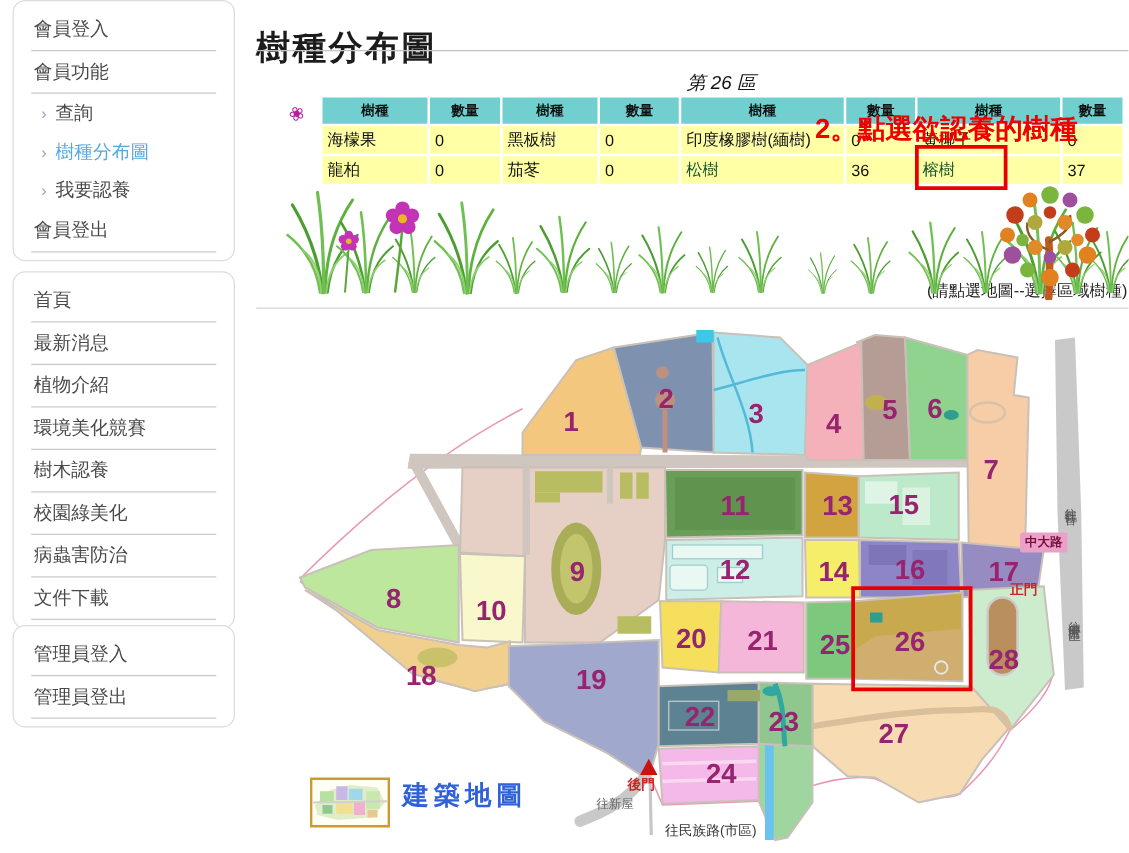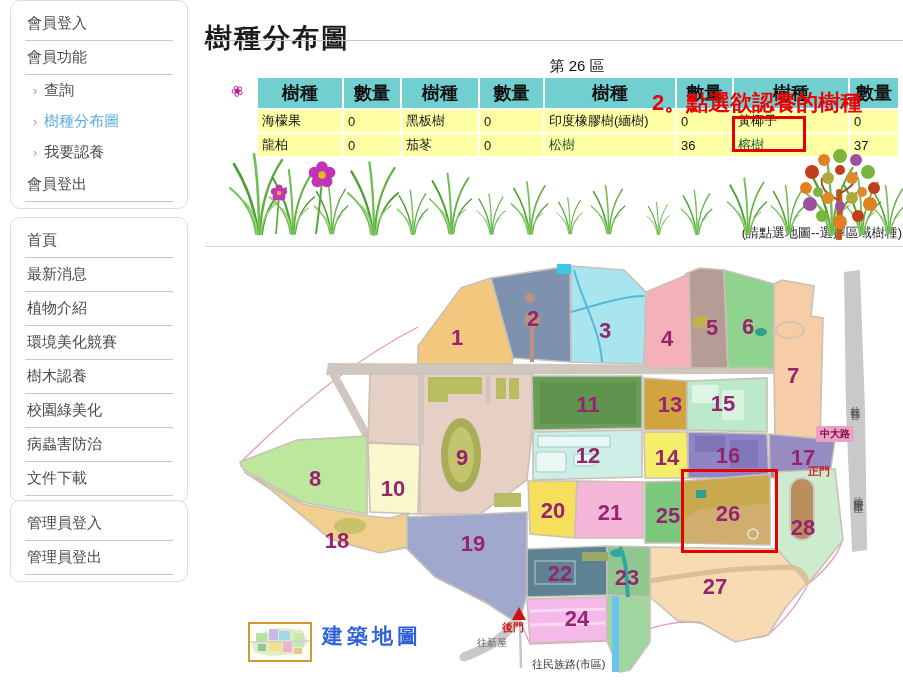--- a/index.html
+++ b/index.html
@@ -9,24 +9,24 @@
   .navbox{position:absolute;left:10px;width:178px;border:1px solid #dcdcdc;border-radius:10px;background:#fff;padding:6px 0;box-sizing:border-box;}
   .nav-item{margin:0 14px;padding:7px 2px;font-size:15px;color:#4a4a4a;cursor:pointer;}
   .nav-item.bordered{border-bottom:1px solid #c9c9c9;}
   .nav-sub{margin:0 14px;padding:6px 2px 6px 8px;font-size:15px;color:#4a4a4a;cursor:pointer;}
   .nav-sub .arrow{color:#8fa9bf;margin-right:7px;font-size:13px;}
   .nav-sub.active{color:#56a8de;}
 
   
   .page-title{position:absolute;left:205px;top:2px;font-size:27px;font-weight:bold;color:#1c1c1c;letter-spacing:2px;}
   .rule{position:absolute;left:205px;width:698px;border-top:1px solid #c3c3c3;height:0;}
-  .district{position:absolute;left:256px;top:57px;width:642px;text-align:center;font-size:15px;color:#111;}
+  .district{position:absolute;left:256px;top:57px;width:642px;text-align:center;font-size:15px;color:#111;font-style:italic;}
 
   table.species{position:absolute;left:256px;top:76px;border-collapse:separate;border-spacing:2px;}
-  table.species th{background:#72cfcf;font-size:18px;font-weight:bold;color:#111;padding:3px 2px;height:15px;}
+  table.species th{background:#72cfcf;font-size:11px;font-weight:bold;color:#111;padding:3px 2px;height:15px;}
   table.species td{background:#ffffa6;font-size:13px;color:#111;padding:2px 0 2px 4px;height:15px;white-space:nowrap;overflow:hidden;}
   table.species a{color:#14532d;cursor:pointer;}
 
   .flower-bullet{position:absolute;left:231px;top:82px;font-size:15px;color:#b81fa0;transform:rotate(-25deg);}
 
   .annotation{position:absolute;color:#ee0000;font-weight:bold;white-space:nowrap;z-index:9;}
   .ann-step2{left:652px;top:88px;font-size:22px;}
   .ann-step1{left:598px;top:434px;font-size:22px;}
   .redbox{position:absolute;border:3px solid #e80000;z-index:8;}
   .redbox-table{left:732px;top:116px;width:68px;height:30px;}

